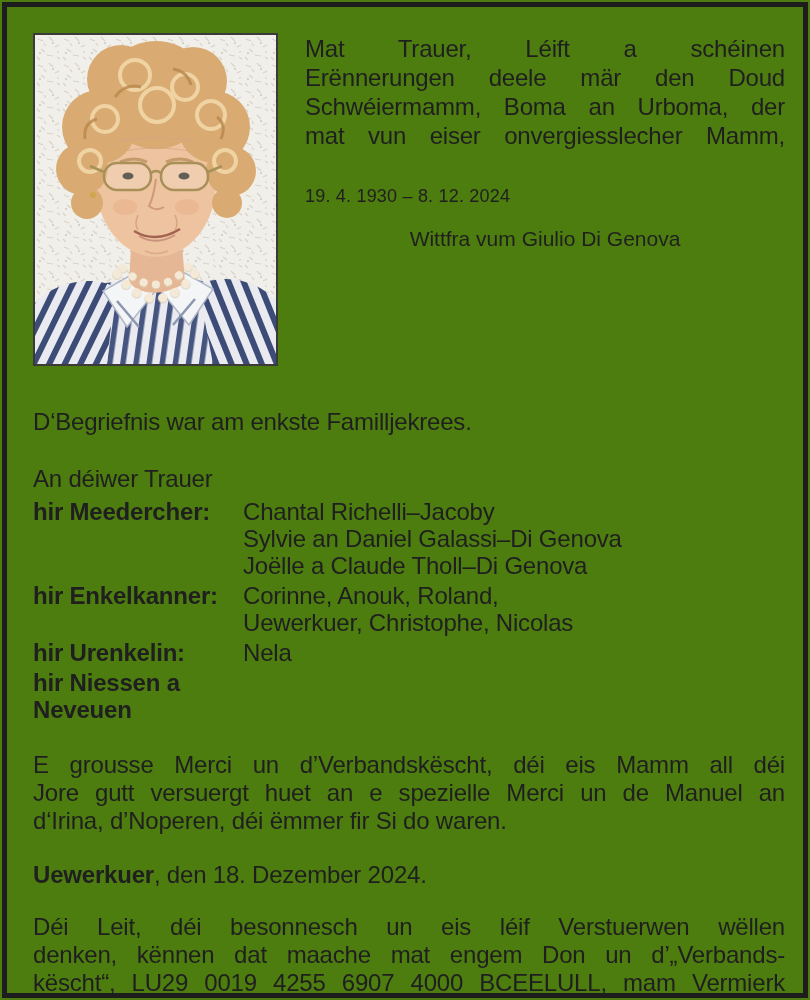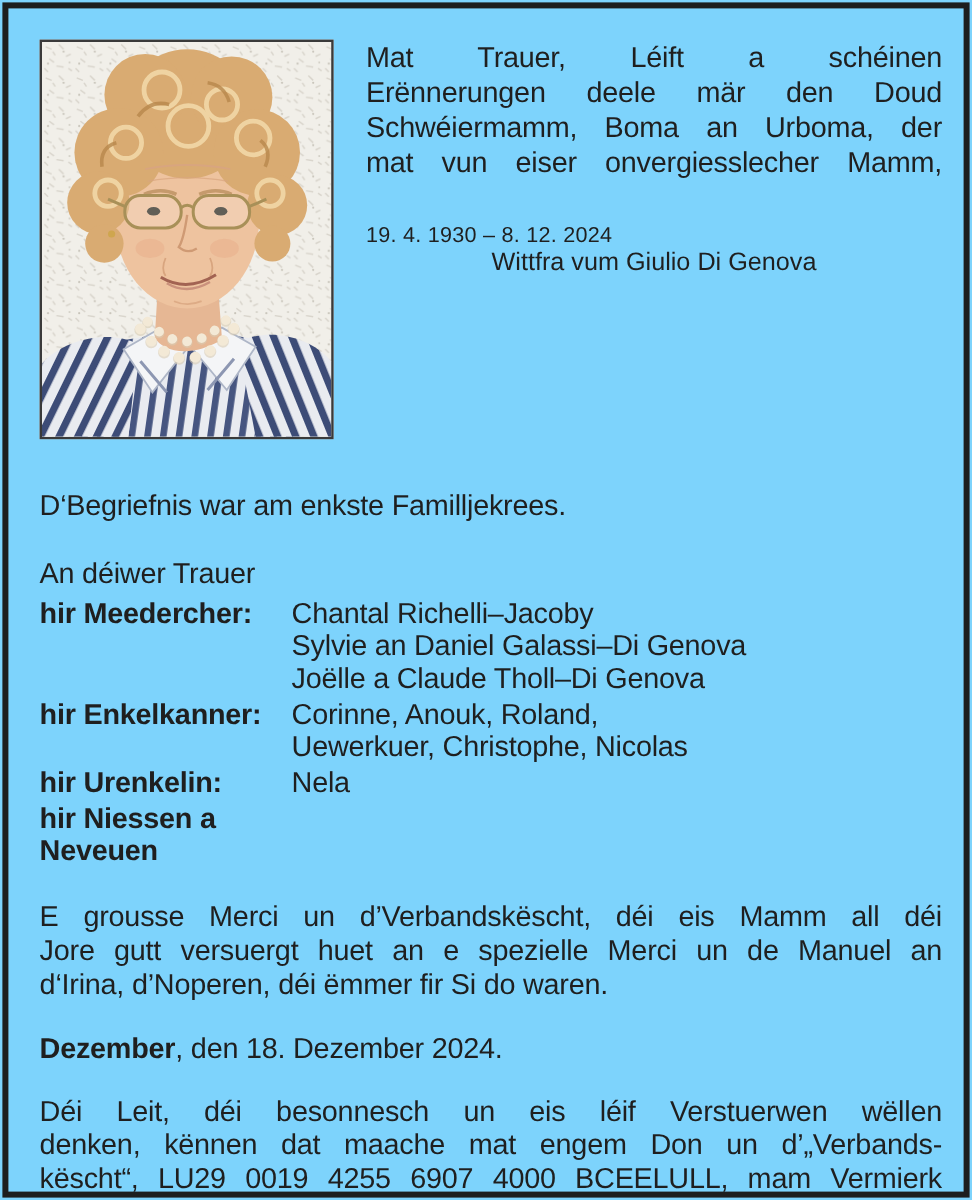--- a/index.html
+++ b/index.html
@@ -1,34 +1,34 @@
 <!DOCTYPE html>
 <html><head>
 <meta charset="utf-8">
 <style>
   html,body { margin:0; padding:0; background:#ffffff; }
   .page {
-    position:relative; width:810px; height:1000px; background:#7dd3fc;
+    position:relative; width:810px; height:1000px; background:#4d7c0f;
     font-family:"Liberation Sans", sans-serif; color:#1f1f1f; overflow:hidden;
   }
   .frame { position:absolute; inset:2px; border:5px solid #1d1d1d; pointer-events:none; }
   .content { position:absolute; left:33px; top:33px; width:752px; }
 
   
   .header { position:relative; height:337px; }
   .photo { position:absolute; left:0; top:0; margin:0; width:241px; height:329px; border:2px solid #3a3a3a; background:#f1efe9; }
   .photo svg { display:block; width:100%; height:100%; }
   .right-col { position:absolute; left:272px; top:1px; width:480px; }
 
   .jline { text-align:justify; text-align-last:justify; }
   .intro { font-size:24px; line-height:29px; letter-spacing:-0.2px; }
 
   .title-block { text-align:center; margin-top:15px; font-weight:bold; font-size:34px; line-height:38px; color:#151515; letter-spacing:-0.5px; }
   .dates { text-align:left; margin-top:36px; font-size:18px; letter-spacing:0.2px; }
-  .widow { text-align:center; margin-top:0; font-size:21px; }
+  .widow { text-align:center; margin-top:20px; font-size:21px; }
 
   
   .body-text { font-size:24px; line-height:27px; letter-spacing:-0.2px; }
   .funeral { margin-top:38px; }
   .mourning { margin-top:30px; }
   .family { margin-top:6px; }
   .fam-row { display:flex; }
   .fam-row + .fam-row { margin-top:3px; }
   .fam-label { width:210px; flex:none;font-weight:bold; }
   .fam-values { flex:1; }
@@ -197,21 +197,21 @@
         </div>
 
       <div class="para">
 
       <div class="jline">E grousse Merci un d’Verbandskëscht, déi eis Mamm all déi</div>
           <div class="jline">Jore gutt versuergt huet an e spezielle Merci un de Manuel an</div>
           <div class="jline">d‘Irina, d’Noperen, déi ëmmer fir Si do waren.</div>
         </div>
 
       <div class="place-line">
-        <b>Dezember</b><span>, den 18. Dezember 2024.</span>
+        <b>Uewerkuer</b><span>, den 18. Dezember 2024.</span>
       </div>
 
       <div class="para donation">
 
       <div class="jline">Déi Leit, déi besonnesch un eis léif Verstuerwen wëllen</div>
           <div class="jline">denken, kënnen dat maache mat engem Don un d’„Verbands-</div>
           <div class="jline">këscht“, LU29 0019 4255 6907 4000 BCEELULL, mam Vermierk</div>
           <div class="jline">„Don Maria Di Genova - Nicolas“.</div>
         </div>
     </div>

